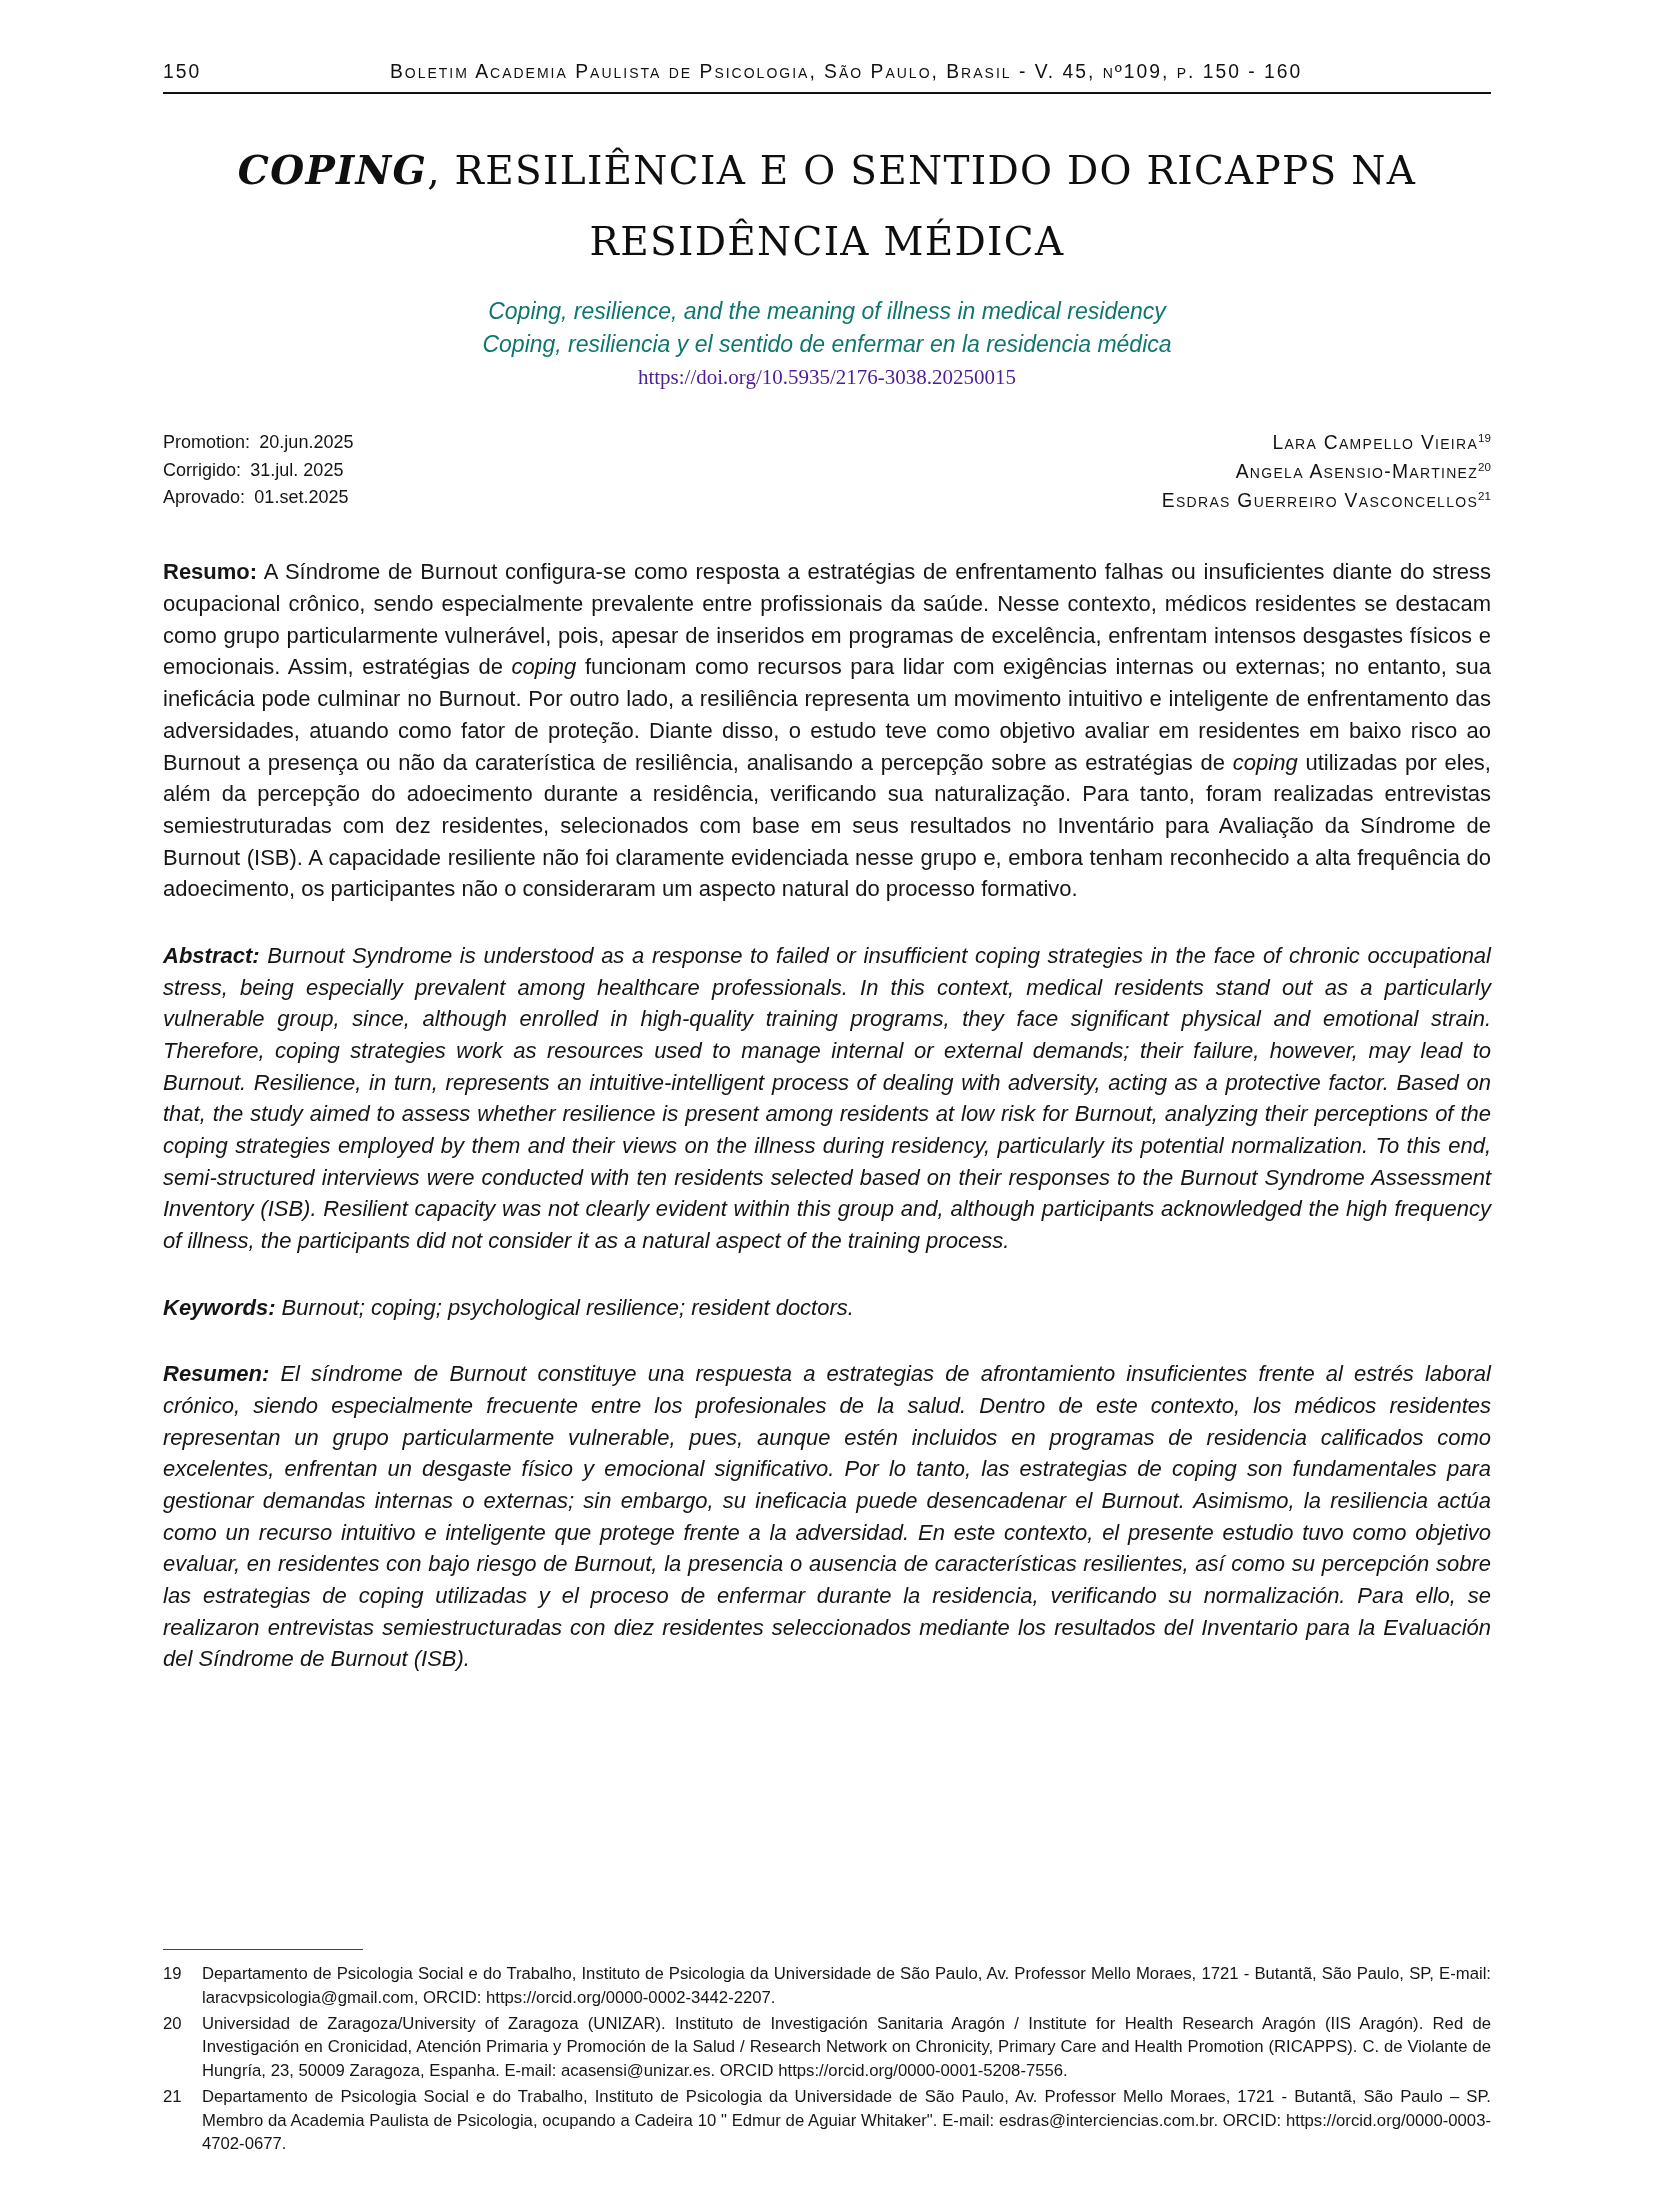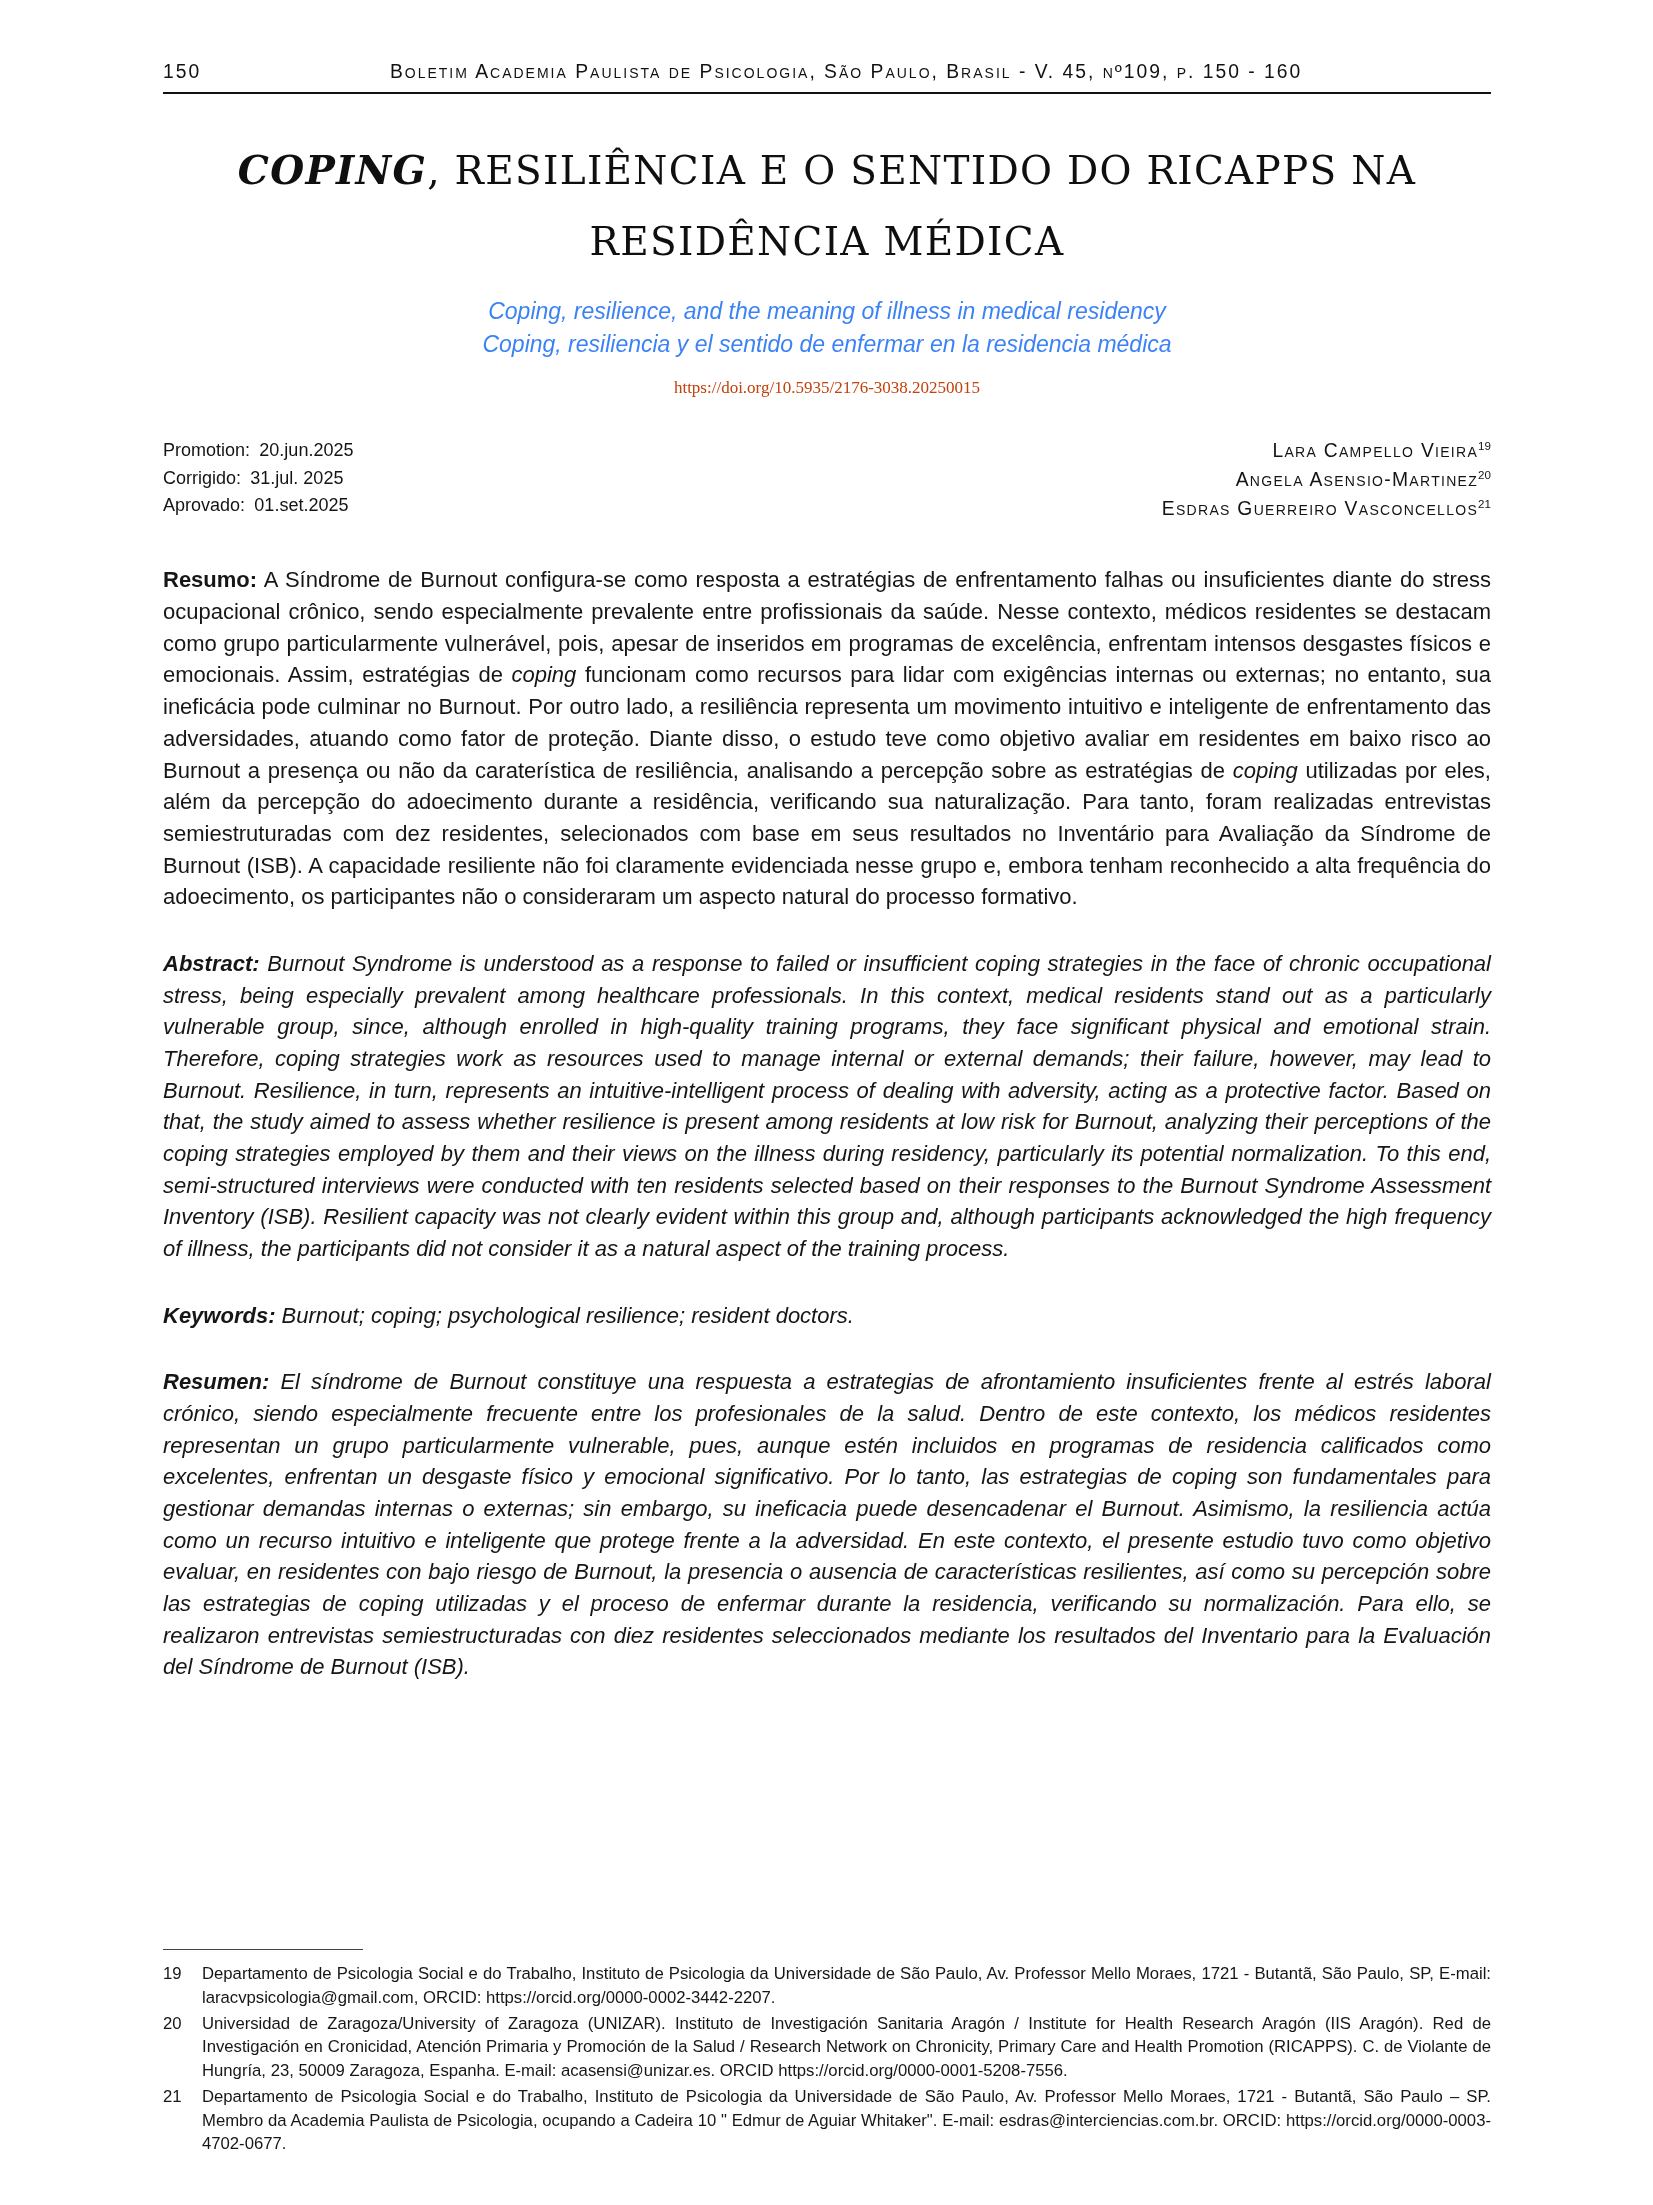--- a/index.html
+++ b/index.html
@@ -40,29 +40,29 @@
     font-size:39px;
     line-height:1.8;
     letter-spacing:1.3px;
     color:#0f0f0f;
   }
   .subtitle {
     text-align:center;
     font-style:italic;
     font-size:23px;
     line-height:1.45;
-    color:#3b82f6;
+    color:#0f766e;
   }
   .subtitle.first { margin-top:17.3px; }
   .doi {
     text-align:center;
     font-family:"Liberation Serif",serif;
-    font-size:17px;
-    margin-top:16px;
-    color:#c2410c;
+    font-size:21px;
+    margin-top:3px;
+    color:#4c1d95;
   }
 
   
   .meta-row {
     display:flex; justify-content:space-between; align-items:flex-start;
     margin-top:39px;
   }
   .dates { font-size:18px; line-height:1.55; color:#141414; }
   .date-label { display:inline-block; margin-right:9.3px; }
   .authors {

